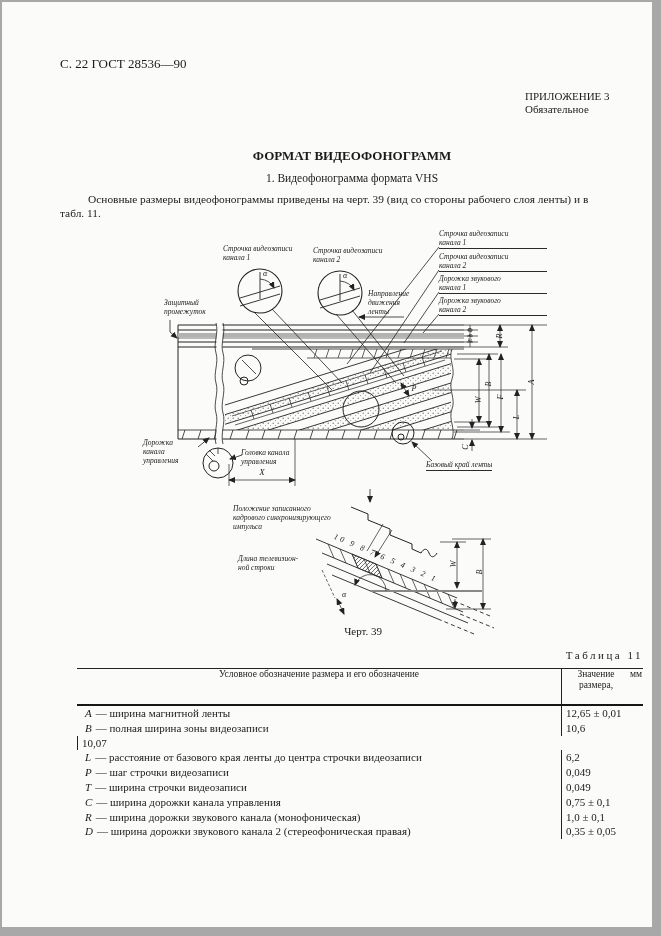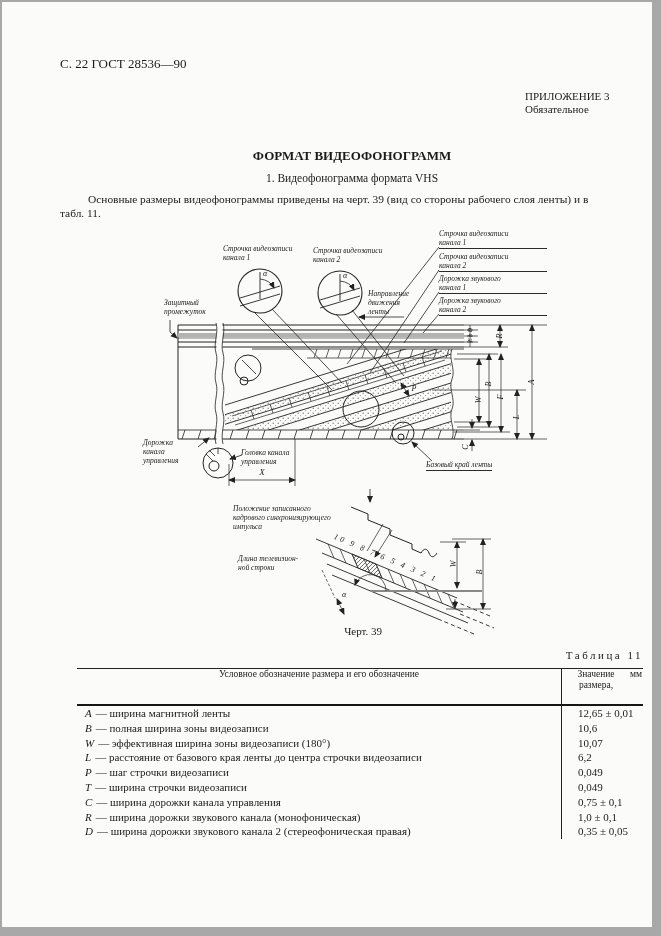--- a/index.html
+++ b/index.html
@@ -26,21 +26,21 @@
   .figcap{left:288px;top:398px;width:92px;text-align:right;font-size:11px}
   
   .tcap{left:75px;top:647px;width:566px;text-align:right;font-size:11px;letter-spacing:2.5px}
   .tbl{left:75px;top:666px;width:566px;border-top:1.6px solid #222;font-size:11px}
   .thead{display:flex;border-bottom:2.6px solid #161616;align-items:flex-start;height:35px}
   .th1{width:484px;text-align:center;font-size:9.5px}
   .th2{width:80px;text-align:center;font-size:9.5px;line-height:11px;border-left:1px solid #222;align-self:stretch;display:flex;flex-direction:row;justify-content:center}
   .trow{display:flex;line-height:14.8px}
   .td1{width:484px;padding-left:8px;box-sizing:border-box}
   .td1 i{margin-right:4px}
-  .td2{width:80px;border-left:1px solid #222;padding-left:16px;box-sizing:border-box}
+  .td2{width:80px;border-left:1px solid #222;padding-left:4px;box-sizing:border-box}
 </style>
 </head>
 <body>
 
 <div class="page">
 
   <div class="abs hdr">С. 22 ГОСТ 28536—90</div>
   <div class="abs annex">
     <div>ПРИЛОЖЕНИЕ 3</div>
     <div>Обязательное</div>
@@ -269,21 +269,20 @@
     </div>
     <div class="trow">
       <div class="td1"><i>A</i><span>— ширина магнитной ленты</span></div>
       <div class="td2">12,65 ± 0,01</div>
     </div>
     <div class="trow">
       <div class="td1"><i>B</i><span>— полная ширина зоны видеозаписи</span></div>
       <div class="td2">10,6</div>
     </div>
     <div class="trow">
-      <div class="td1"><i>W</i><span>— эффективная ширина зоны видеозаписи (180°)</span></div>
       <div class="td2">10,07</div>
     </div>
     <div class="trow">
       <div class="td1"><i>L</i><span>— расстояние от базового края ленты до центра строчки видеозаписи</span></div>
       <div class="td2">6,2</div>
     </div>
     <div class="trow">
       <div class="td1"><i>P</i><span>— шаг строчки видеозаписи</span></div>
       <div class="td2">0,049</div>
     </div>

